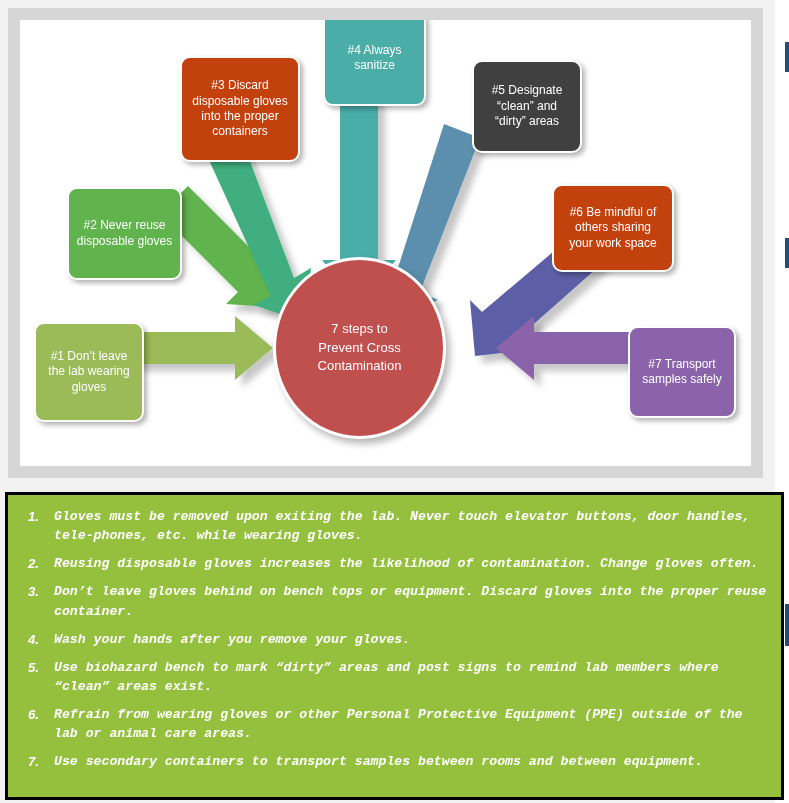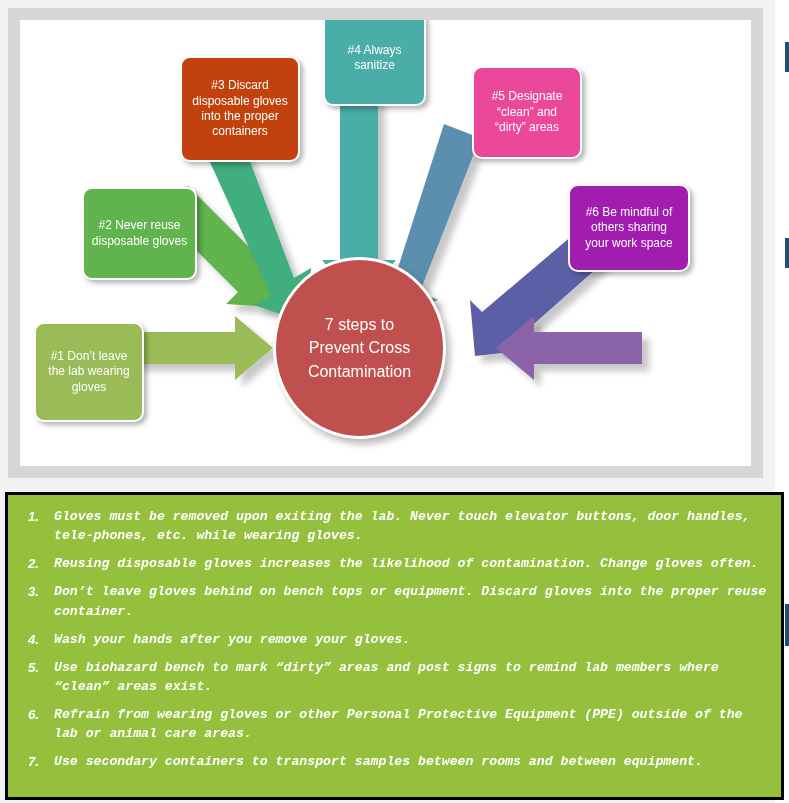--- a/index.html
+++ b/index.html
@@ -81,21 +81,21 @@
   #center-node {
     position: absolute;
     border-radius: 50%;
     border: 3px solid #ffffff;
     box-sizing: border-box;
     display: flex;
     align-items: center;
     justify-content: center;
     text-align: center;
     color: #ffffff;
-    font-size: 16px;
+    font-size: 13px;
     line-height: 1.45;
     box-shadow: 4px 5px 7px rgba(0,0,0,0.28);
     z-index: 6;
   }
   #center-node span { display: block; white-space: pre-line; }
 
   
   #list-panel {
     position: absolute;
     left: 5px;
@@ -200,49 +200,53 @@
             <polygon id="ar7" points="622,312 514,312 514,296 476,328 514,360 514,344 622,344" fill="#8b63ab"></polygon>
           </g>
         </svg>
 
         <div class="node" id="node-1" style="left: 14px; top: 302px; width: 110px; height: 100px; background: rgb(155, 187, 89);">
           <span>#1 Don’t leave
 the lab wearing
 gloves</span>
         </div>
 
-        <div class="node" id="node-2" style="left: 62px; top: 167px; width: 115px; height: 93px; background: rgb(96, 179, 77);">
+        <div class="node" id="node-2" style="left: 47px; top: 167px; width: 115px; height: 93px; background: rgb(96, 179, 77);">
           <span>#2 Never reuse
 disposable gloves</span>
         </div>
 
         <div class="node" id="node-3" style="left: 160px; top: 36px; width: 120px; height: 106px; background: #c2410c;">
           <span>#3 Discard
 disposable gloves
 into the proper
 containers</span>
         </div>
 
         <div class="node" id="node-4" style="left: 303px; top: -10px; width: 103px; height: 96px; background: rgb(74, 173, 168);">
           <span>#4 Always
 sanitize</span>
         </div>
 
-        <div class="node" id="node-5" style="left: 452px; top: 46px; width: 110px; height: 93px; background: #ec4899; text-align: center;">
+        <div class="node" id="node-5" style="left: 452px; top: 40px; width: 110px; height: 93px; background: #404040; text-align: center;">
           <span>#5 Designate
 “clean” and
 “dirty” areas</span>
         </div>
 
-        <div class="node" id="node-6" style="left: 548px; top: 164px; width: 122px; height: 88px; background: #a21caf; justify-content: center;">
+        <div class="node" id="node-6" style="left: 532px; top: 164px; width: 122px; height: 88px; background: #c2410c; justify-content: center;">
           <span>#6 Be mindful of
 others sharing
 your work space</span>
         </div>
 
+        <div class="node" id="node-7" style="left: 608px; top: 306px; width: 108px; height: 92px; background: rgb(139, 99, 171);">
+          <span>#7 Transport
+samples safely</span>
+        </div>
 
         <div id="center-node" style="left: 253px; top: 237px; width: 173px; height: 182px; background: rgb(192, 80, 77);">
           <span>7 steps to
 Prevent Cross
 Contamination</span>
         </div>
 
       </div>
     </div>
   </div>

